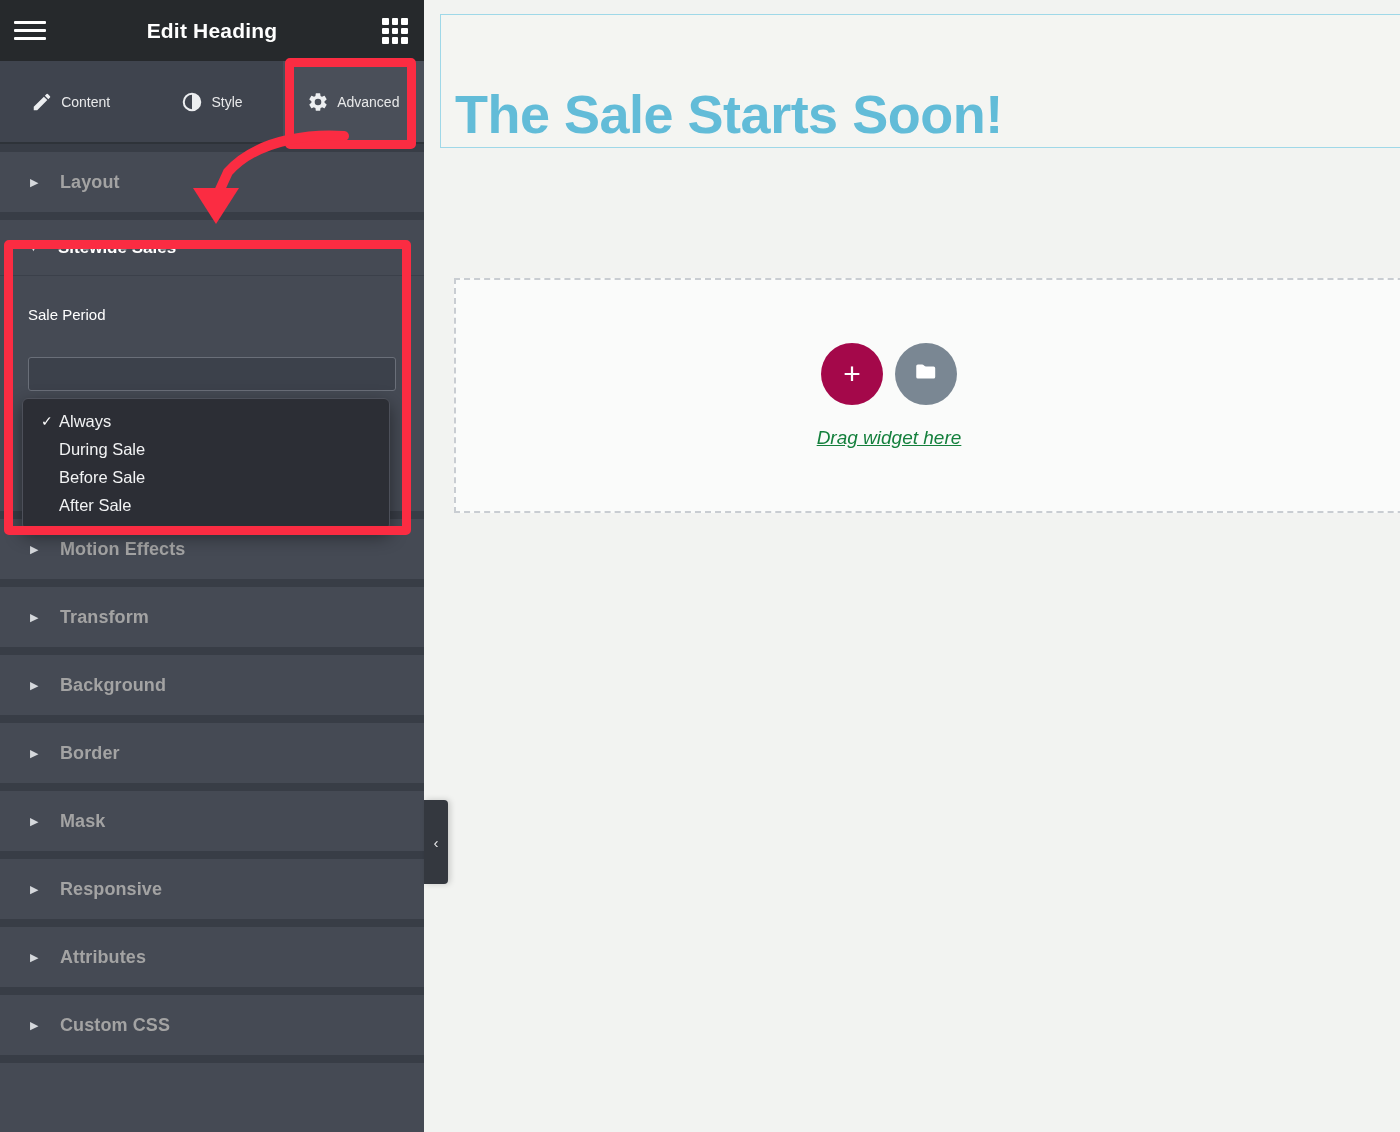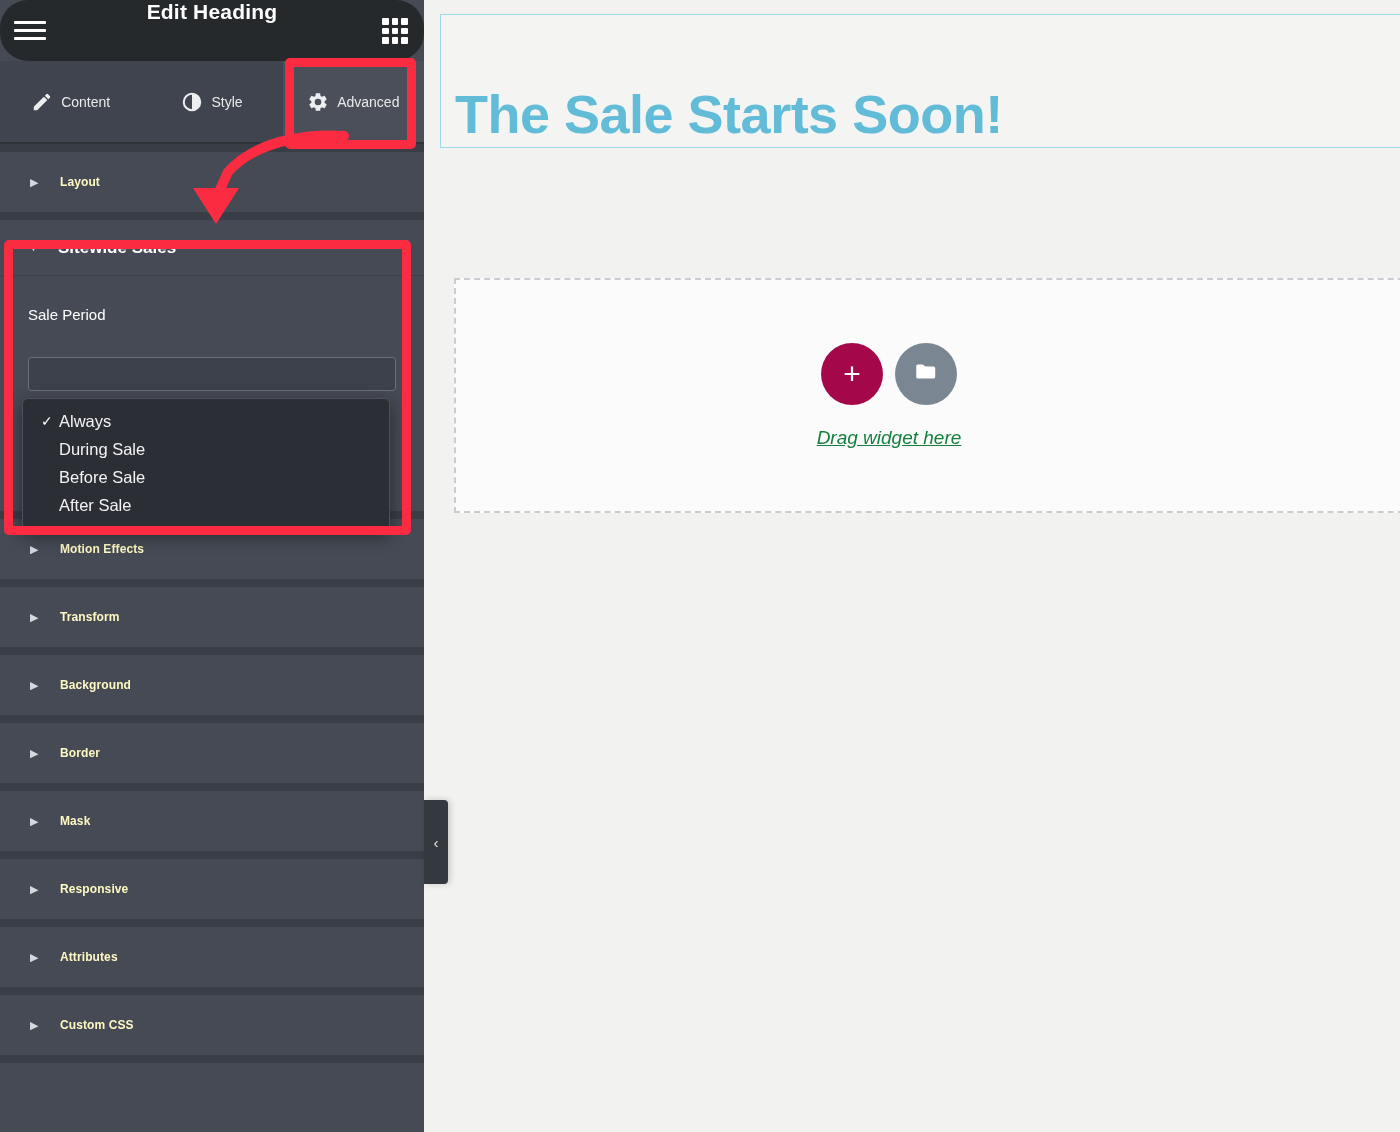--- a/index.html
+++ b/index.html
@@ -16,21 +16,21 @@
     position: absolute; left: 0; top: 0;
     width: 424px; height: 1132px;
     background: #454a54;
   }
 
   
   .panel-header {
     position: relative;
     height: 61px;
     background: #26292c;
-    display: flex;  border-radius: 28px;
+    display: flex; align-items: center;
   }
   .menu-icon {
     position: absolute; left: 14px; top: 14px;
     width: 32px; height: 32px;
     display: flex; flex-direction: column; justify-content: center; gap: 5px;
     cursor: pointer;
   }
   .menu-icon i { display: block; height: 3px; background: #ffffff; border-radius: 1px; }
   .panel-title {
     width: 100%; text-align: center;
@@ -69,21 +69,21 @@
     border-top: 8px solid #383d46;
     display: flex; align-items: center;
     cursor: pointer;
   }
   .acc-row:first-of-type { border-top: 8px solid #383d46; }
   .acc-caret {
     width: 16px; margin-left: 30px; margin-right: 14px;
     color: #d5d8dc; font-size: 11px; line-height: 1;
   }
   .acc-title {
-    color: #fef9c3; font-size: 12px; font-weight: bold;
+    color: #a3a3a3; font-size: 18px; font-weight: bold;
     letter-spacing: .1px;
   }
 
   
   .sw-section { background: #454a54; border-top: 8px solid #383d46; }
   .sw-header {
     height: 56px; display: flex; align-items: center;
     border-bottom: 1px solid #3b404a; cursor: pointer;
   }
   .sw-caret { width: 16px; margin-left: 28px; margin-right: 14px; color: #d5d8dc; font-size: 11px; line-height: 1; }

